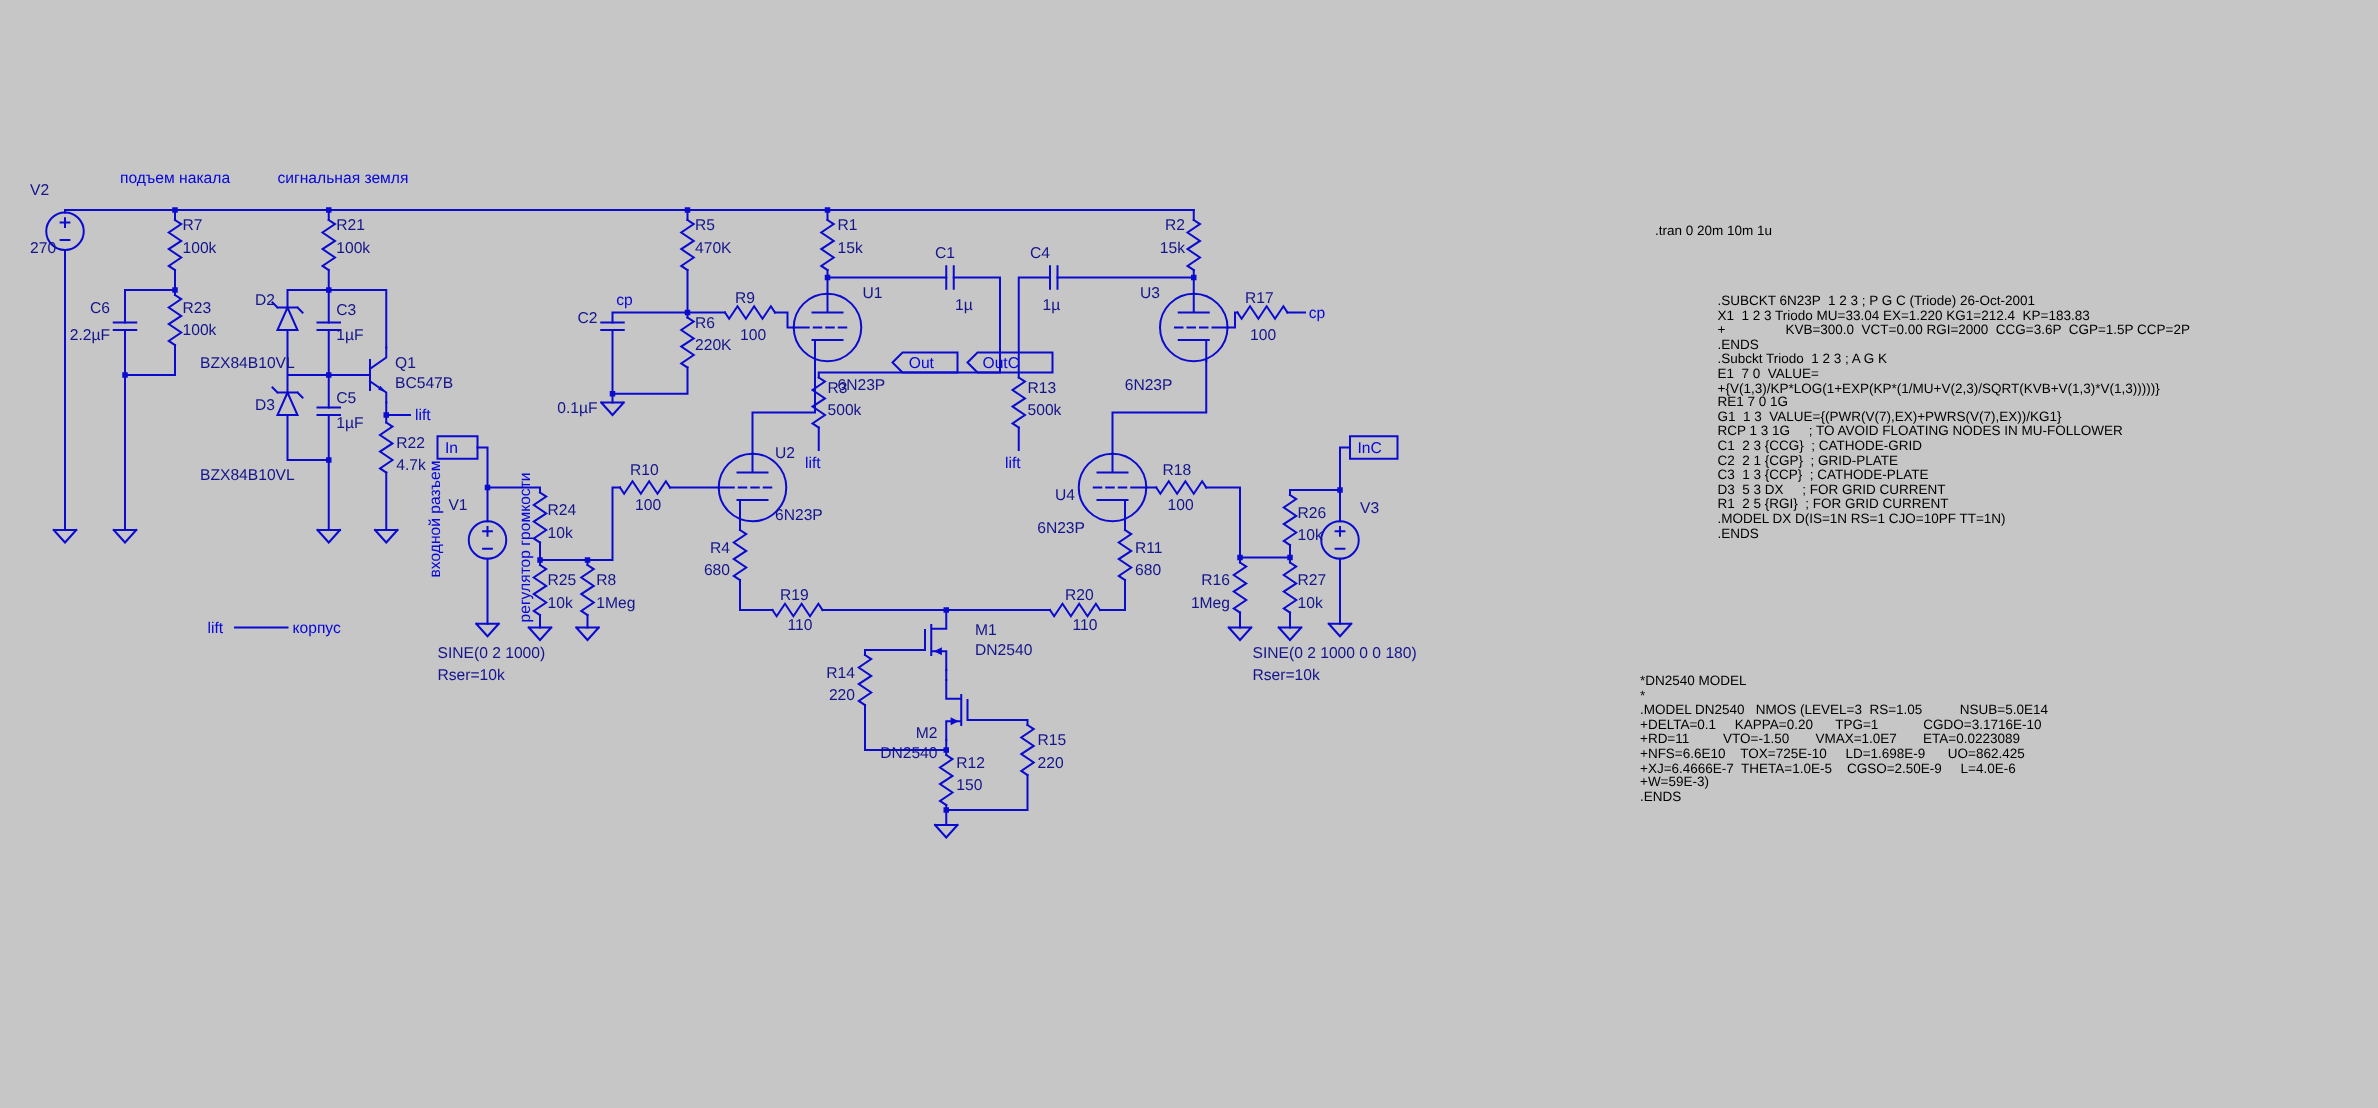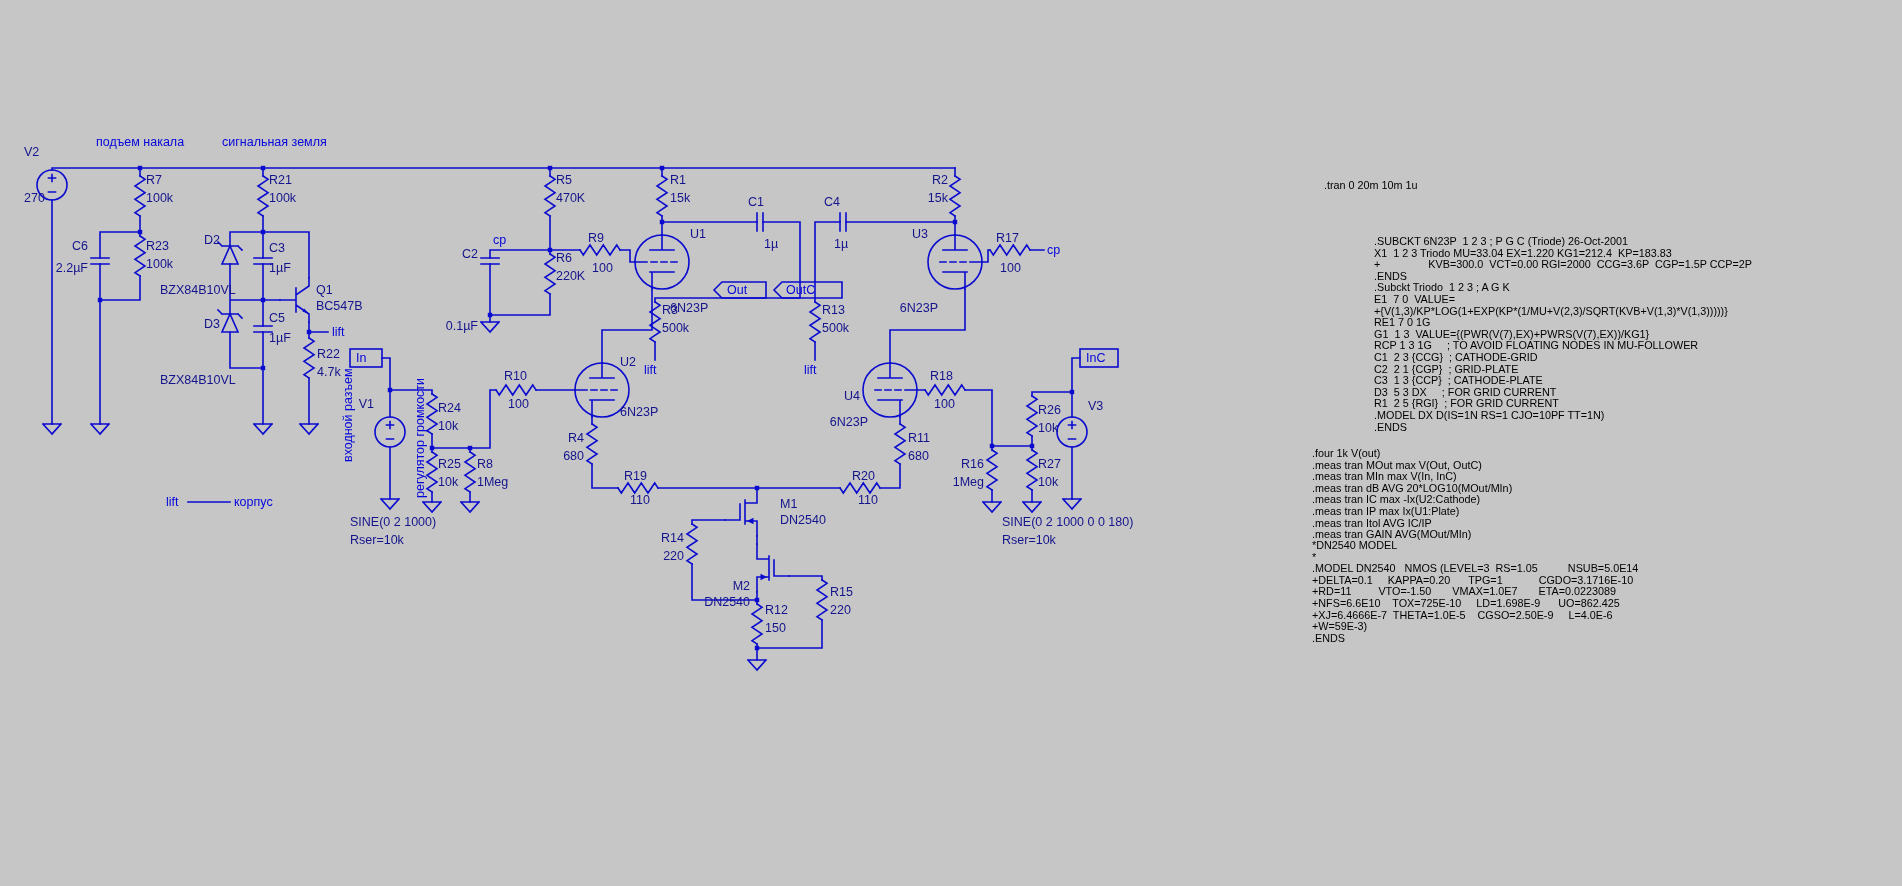--- a/index.html
+++ b/index.html
@@ -307,28 +307,20 @@
 RE1 7 0 1G
 G1  1 3  VALUE={(PWR(V(7),EX)+PWRS(V(7),EX))/KG1}
 RCP 1 3 1G     ; TO AVOID FLOATING NODES IN MU-FOLLOWER
 C1  2 3 {CCG}  ; CATHODE-GRID
 C2  2 1 {CGP}  ; GRID-PLATE
 C3  1 3 {CCP}  ; CATHODE-PLATE
 D3  5 3 DX     ; FOR GRID CURRENT
 R1  2 5 {RGI}  ; FOR GRID CURRENT
 .MODEL DX D(IS=1N RS=1 CJO=10PF TT=1N)
 .ENDS</pre>
-<pre class="directive" style="left:1312px;top:448px;">.four 1k V(out)
-.meas tran MOut max V(Out, OutC)
-.meas tran MIn max V(In, InC)
-.meas tran dB AVG 20*LOG10(MOut/MIn)
-.meas tran IC max -Ix(U2:Cathode)
-.meas tran IP max Ix(U1:Plate)
-.meas tran Itol AVG IC/IP
-.meas tran GAIN AVG(MOut/MIn)</pre>
 <pre class="directive" style="left:1312px;top:540px;">*DN2540 MODEL
 *
 .MODEL DN2540   NMOS (LEVEL=3  RS=1.05          NSUB=5.0E14
 +DELTA=0.1     KAPPA=0.20      TPG=1            CGDO=3.1716E-10
 +RD=11         VTO=-1.50       VMAX=1.0E7       ETA=0.0223089
 +NFS=6.6E10    TOX=725E-10     LD=1.698E-9      UO=862.425
 +XJ=6.4666E-7  THETA=1.0E-5    CGSO=2.50E-9     L=4.0E-6
 +W=59E-3)
 .ENDS</pre>
 

